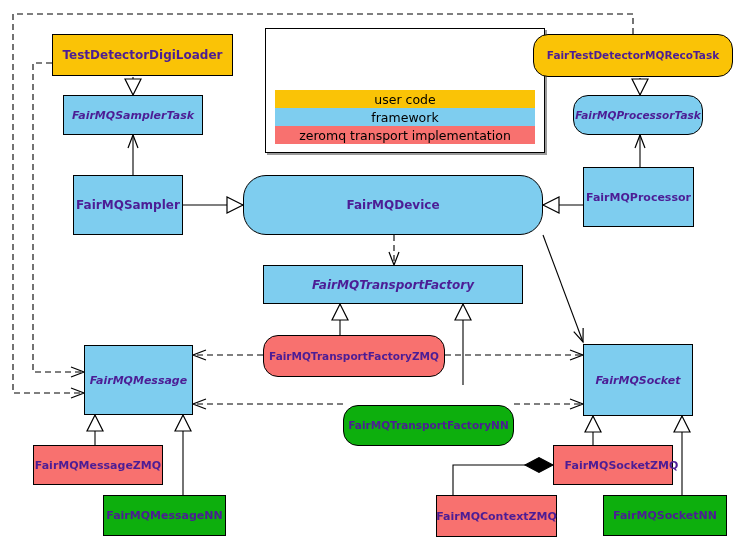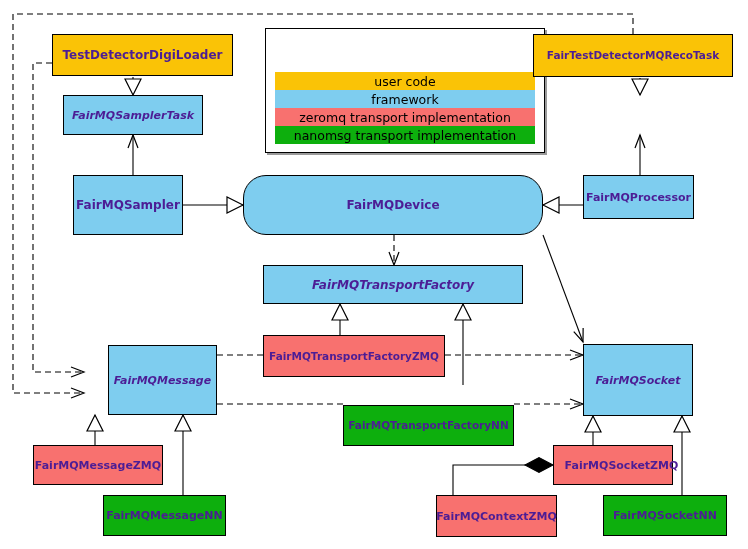--- a/index.html
+++ b/index.html
@@ -4,21 +4,21 @@
 <style>
   html,body{margin:0;padding:0;background:#fff;}
   #stage{position:relative;width:748px;height:549px;background:#fff;overflow:hidden;
          font-family:"DejaVu Sans","Liberation Sans",sans-serif;}
   #wires{position:absolute;left:0;top:0;width:748px;height:549px;}
   .node{position:absolute;box-sizing:border-box;border:1px solid #000;
         display:flex;align-items:center;justify-content:center;text-align:center;
         font-weight:bold;font-size:12px;color:#4c1d95;white-space:nowrap;line-height:1;}
   .abstract{font-style:italic;}
   .s11{font-size:11px;}
-  .s10{font-size:10.5px;}
+  .s10{font-size:10.5px;border-radius:15px;}
   .gold{background:var(--userCode,#fac306);}
   .blue{background:var(--framework,#7ecdef);}
   .red{background:var(--zeromq,#f8716f);}
   .green{background:var(--nanomsg,#0daf0d);}
   .legend{position:absolute;left:265px;top:28px;width:280px;height:125px;
           box-sizing:border-box;background:#fff;border:1px solid #000;
           box-shadow:2px 2px 0 #9a9a9a;padding:8px 9px;display:flex;
           flex-direction:column;justify-content:flex-end;}
   .legend-bar{height:18px;display:flex;align-items:center;justify-content:center;
           font-size:12.5px;font-weight:normal;color:#000;white-space:nowrap;}
@@ -67,43 +67,43 @@
 
       <path d="M453,495 L453,465 L527,465"></path>
       <polygon points="553,465 539,457.5 525,465 539,472.5" fill="#000000" stroke="#000000"></polygon>
     </g>
   </svg>
 
   <div class="legend">
     <div class="legend-bar gold">user code</div>
     <div class="legend-bar blue">framework</div>
     <div class="legend-bar red">zeromq transport implementation</div>
-    <div class="legend-bar green">nanomsg transport implementation</div>
   </div>
 
   <div class="node gold" style="left:52px;top:34px;width:181px;height:42px;">TestDetectorDigiLoader</div>
 
   <div class="node gold s10" style="left:533px;top:34px;width:200px;height:43px;">FairTestDetectorMQRecoTask</div>
 
   <div class="node blue abstract s11" style="left:63px;top:95px;width:140px;height:40px;">FairMQSamplerTask</div>
 
+  <div class="node blue abstract s10" style="left:573px;top:95px;width:130px;height:40px;">FairMQProcessorTask</div>
 
   <div class="node blue" style="left:73px;top:175px;width:110px;height:60px;">FairMQSampler</div>
 
   <div class="node blue" style="left:243px;top:175px;width:300px;height:60px;border-radius:23px;">FairMQDevice</div>
 
-  <div class="node blue s11" style="left:583px;top:175px;width:111px;height:44px;">FairMQProcessor</div>
+  <div class="node blue s11" style="left:583px;top:167px;width:111px;height:60px;">FairMQProcessor</div>
 
   <div class="node blue abstract" style="left:263px;top:265px;width:260px;height:39px;">FairMQTransportFactory</div>
 
   <div class="node red s10" style="left:263px;top:335px;width:182px;height:42px;">FairMQTransportFactoryZMQ</div>
 
   <div class="node green s10" style="left:343px;top:385px;width:171px;height:41px;margin-top:20px;">FairMQTransportFactoryNN</div>
 
-  <div class="node blue abstract s11" style="left:84px;top:345px;width:109px;height:70px;margin-left:24px;">FairMQMessage</div>
+  <div class="node blue abstract s11" style="left:84px;top:345px;width:109px;height:70px;">FairMQMessage</div>
 
   <div class="node blue abstract s11" style="left:583px;top:344px;width:110px;height:72px;">FairMQSocket</div>
 
   <div class="node red s11" style="left:33px;top:445px;width:130px;height:40px;">FairMQMessageZMQ</div>
 
   <div class="node green s11" style="left:103px;top:495px;width:123px;height:41px;">FairMQMessageNN</div>
 
   <div class="node red s11" style="left:553px;top:445px;width:120px;height:40px;padding-left:17px;">FairMQSocketZMQ</div>
 
   <div class="node red s11" style="left:393px;top:495px;width:121px;height:42px;margin-left:43px;">FairMQContextZMQ</div>

